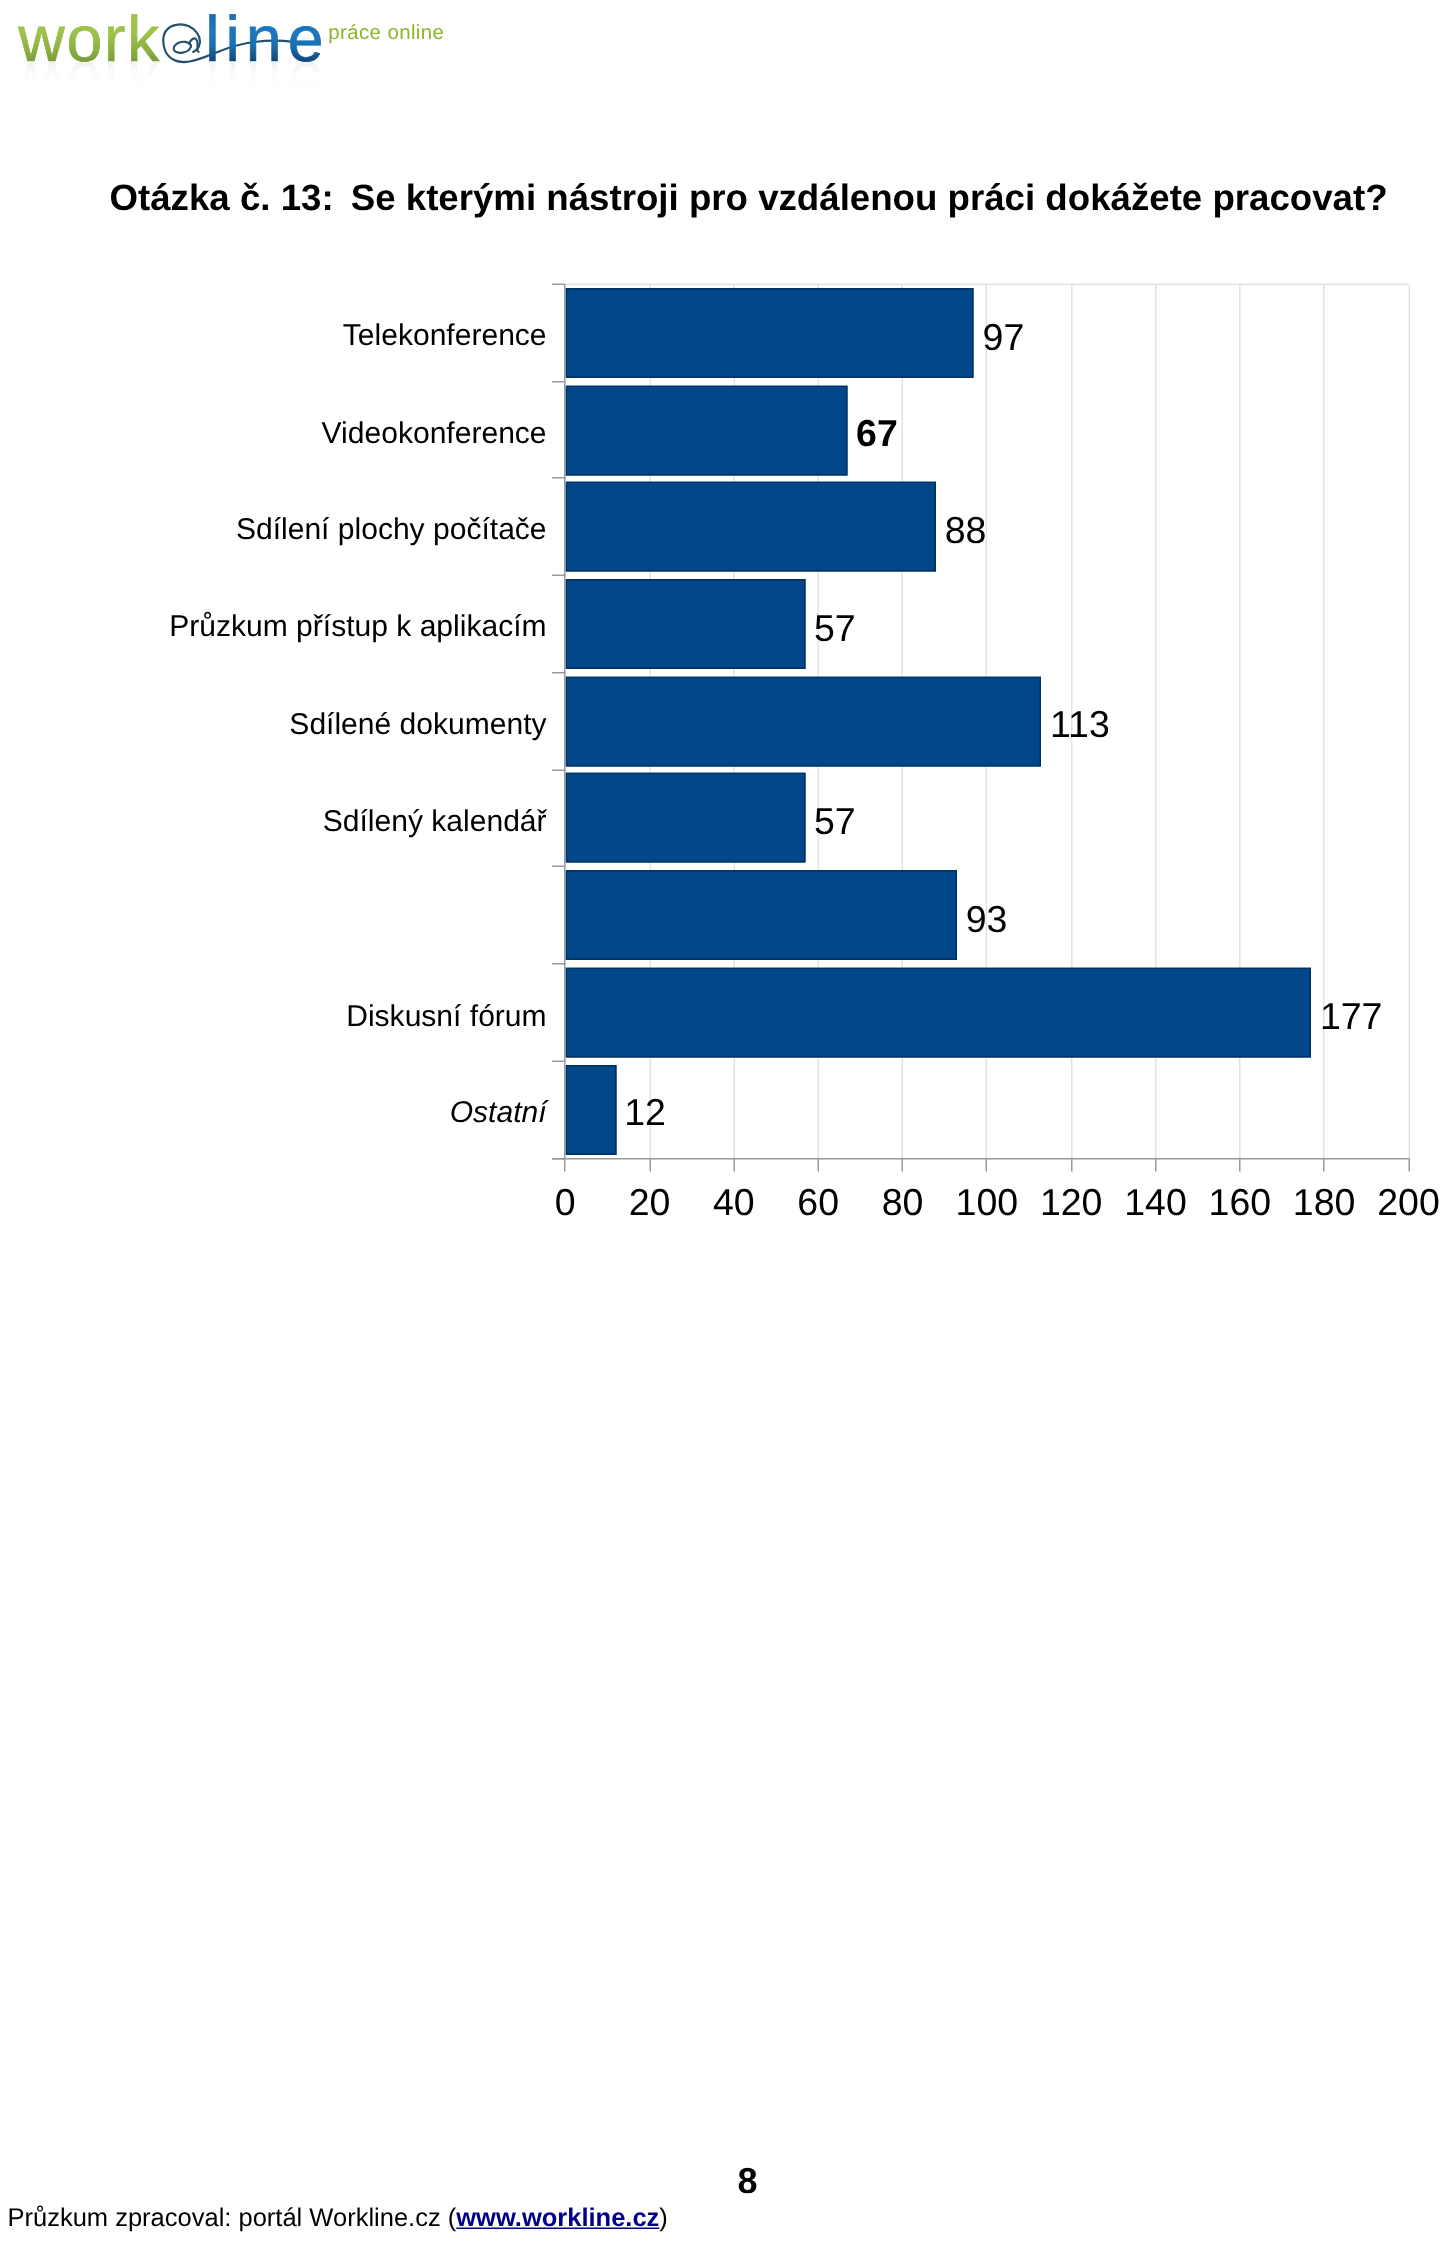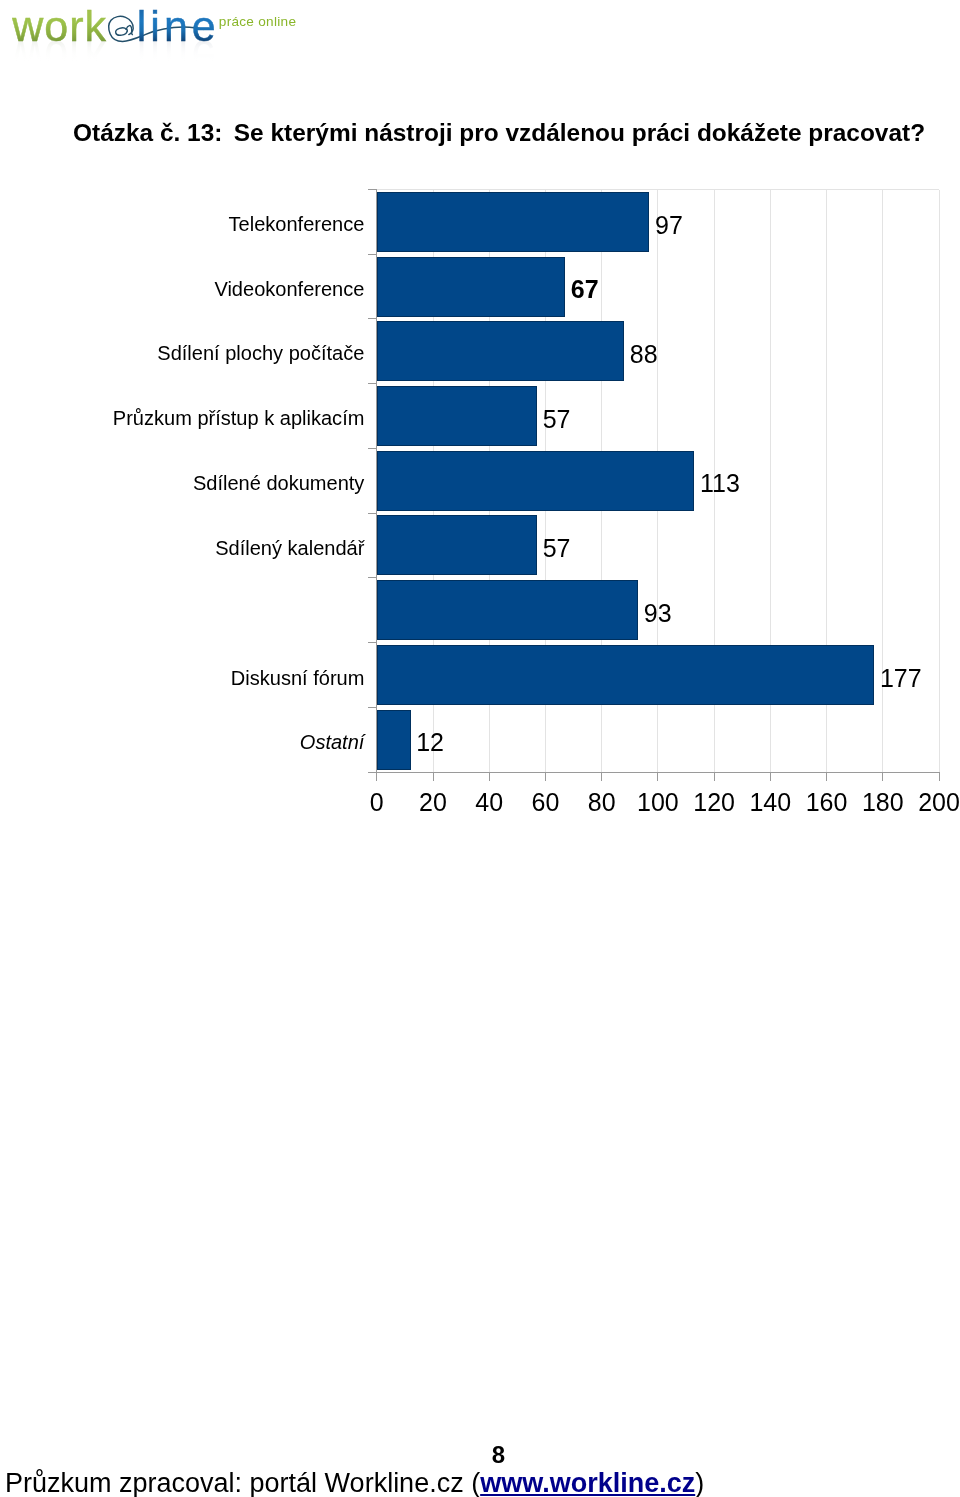--- a/index.html
+++ b/index.html
@@ -20,21 +20,21 @@
   #chart{position:absolute;left:0px;top:0px;width:960px;height:860px;}
   .catlabel{position:absolute;text-align:right;font-size:20.05px;color:#000;
             white-space:nowrap;line-height:1;}
   .vallabel{position:absolute;font-size:25px;color:#000;white-space:nowrap;line-height:1;}
   .ticklabel{position:absolute;font-size:25px;color:#000;white-space:nowrap;line-height:1;text-align:center;}
   .bar{position:absolute;}
 
   
   #pagenum{position:absolute;left:0;top:1443px;width:996.8px;text-align:center;
            font-size:24px;font-weight:bold;color:#000;line-height:1;}
-  #footline{position:absolute;left:5px;top:1470.4px;font-size:27px;color:#000;
+  #footline{position:absolute;left:5px;top:1470.4px;font-size:17px;color:#000;
             white-space:nowrap;line-height:1;}
   #footline a{color:#00008b;font-weight:bold;text-decoration:underline;}
 </style>
 </head>
 <body>
 
 <div class="page">
 
   <div id="logo"><svg width="320" height="62" viewBox="0 0 320 62" xmlns="http://www.w3.org/2000/svg">
         <defs>

